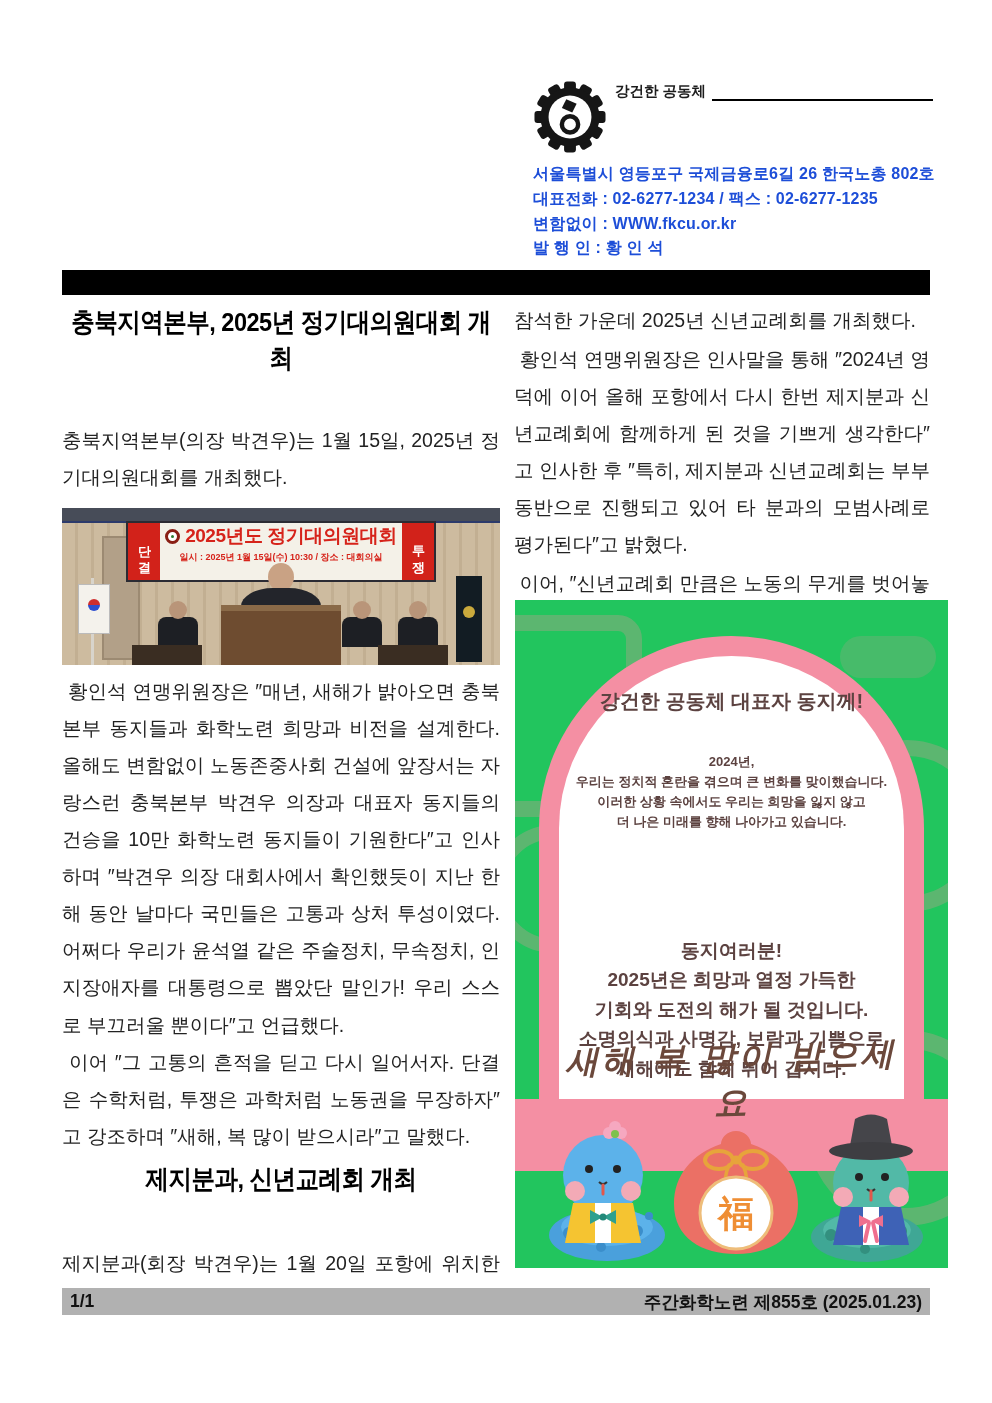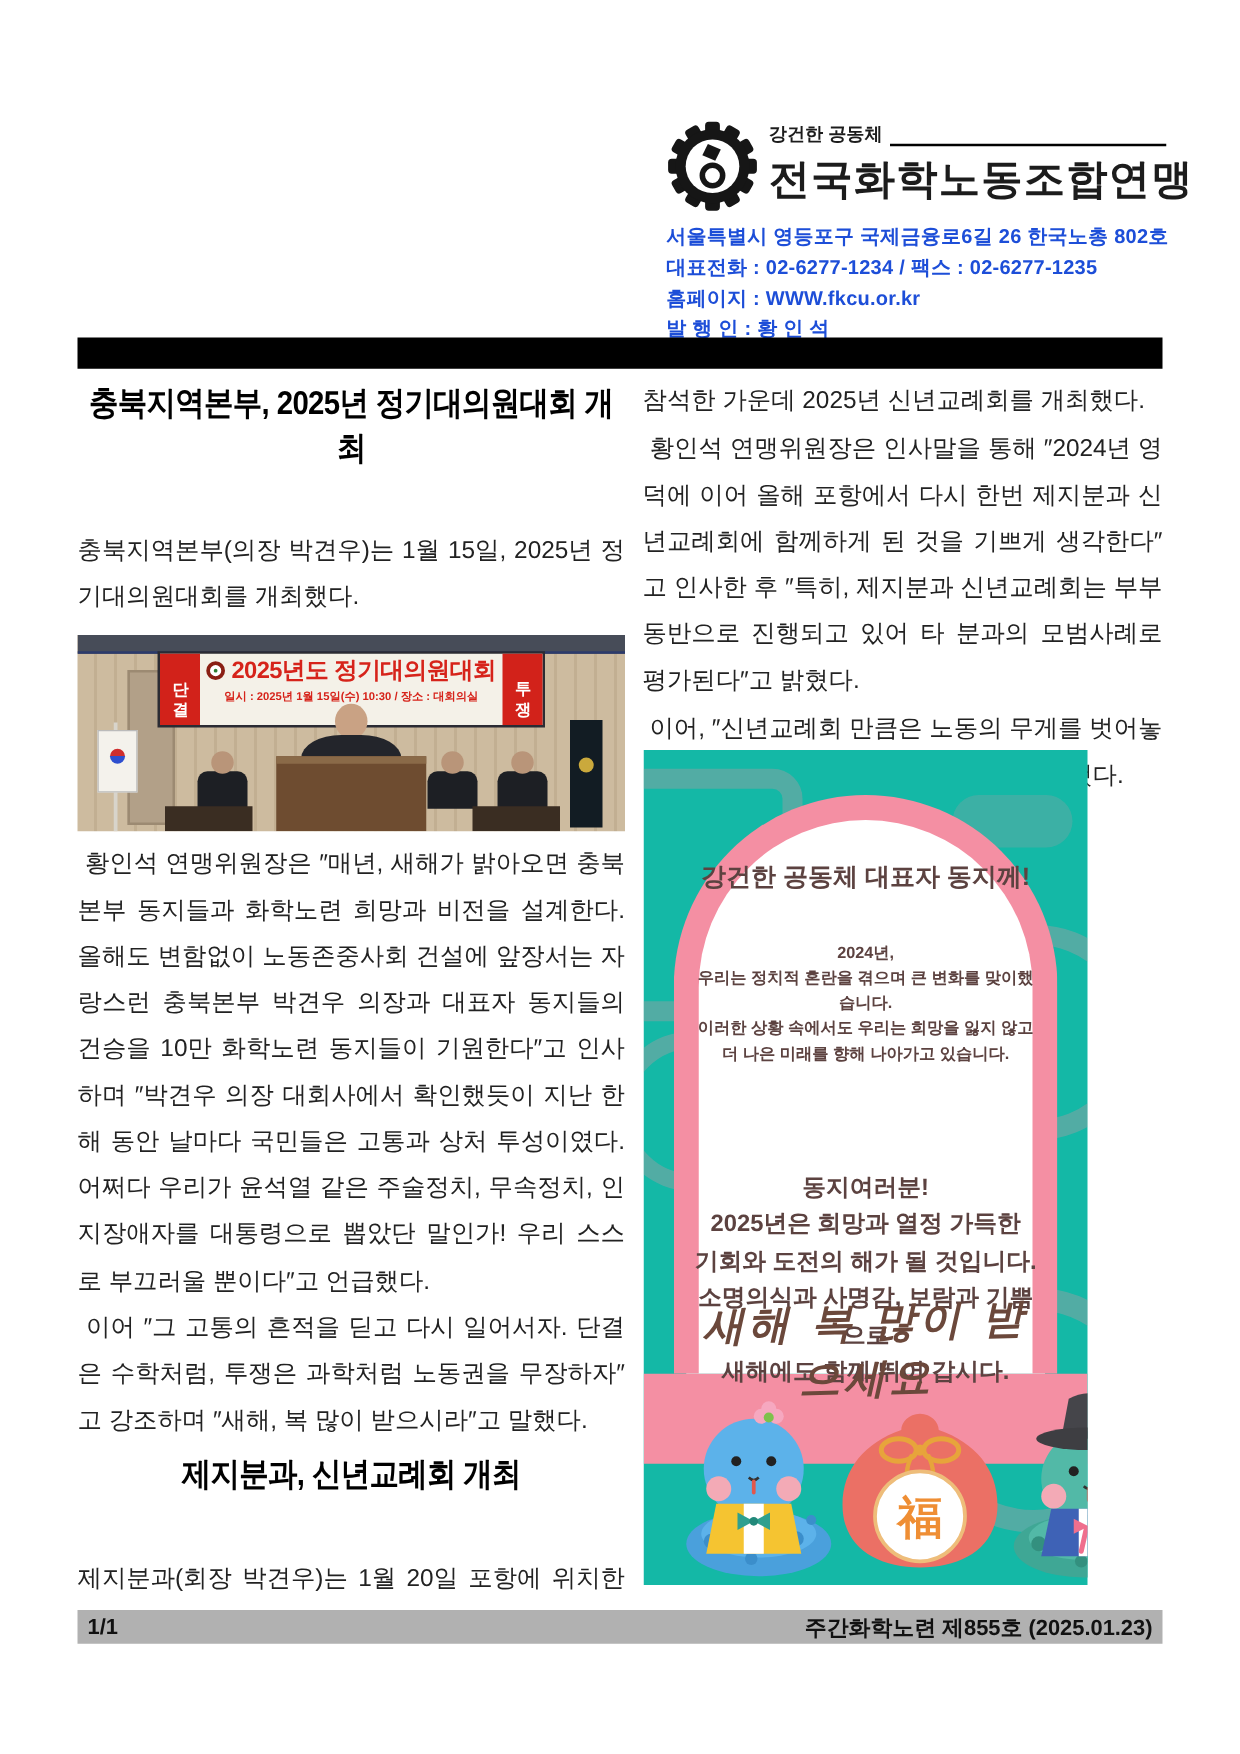--- a/index.html
+++ b/index.html
@@ -8,21 +8,21 @@
 
   
   .mast{position:absolute;left:78px;top:95px;width:422px;height:163px;border:4px solid #000;box-sizing:border-box;}
   .mast-inner{position:absolute;inset:3px;border:2px solid #000;display:flex;flex-direction:column;align-items:center;justify-content:center;}
   .mast-titlerow{display:flex;align-items:baseline;gap:18px;margin-top:2px;}
   .mast-weekly{font-size:44px;font-weight:900;color:#e8221c;letter-spacing:1px;}
   .mast-title{font-size:54px;font-weight:900;color:#1f5b36;letter-spacing:2px;transform:scaleY(1.05);}
   .mast-issue{font-size:21px;font-weight:700;color:#111;margin-top:18px;letter-spacing:1px;}
 
   
-  .orghead{position:absolute;left:533px;top:96px;width:400px;}
+  .orghead{position:absolute;left:533px;top:80px;width:400px;}
   .org-toprow{display:flex;align-items:flex-start;gap:8px;}
   .org-right{flex:1;min-width:0;}
   .org-sloganrow{display:flex;align-items:flex-end;gap:6px;margin-top:2px;}
   .org-slogan{font-size:14.5px;font-weight:700;white-space:nowrap;}
   .org-sloganline{flex:1;border-bottom:2px solid #000;height:14px;}
   .org-name{font-family:"Liberation Serif","DejaVu Serif",serif;font-size:33px;font-weight:600;letter-spacing:1px;margin-top:4px;white-space:nowrap;}
   .org-info{margin-top:8px;font-size:16px;font-weight:700;line-height:1.55;letter-spacing:0.2px;color:#1d4ed8;}
   .org-info div{white-space:nowrap;}
 
   
@@ -61,21 +61,21 @@
   .ph-flag-un{position:absolute;right:18px;top:68px;width:26px;height:86px;background:#121c23;}
   .ph-flag-un::after{content:"";position:absolute;left:7px;top:30px;width:12px;height:12px;border-radius:50%;background:#caa93c;}
   .ph-person-head{position:absolute;left:50%;margin-left:-13px;top:55px;width:26px;height:28px;border-radius:50%;background:#c9a284;}
   .ph-person-body{position:absolute;left:50%;margin-left:-40px;top:80px;width:80px;height:46px;border-radius:40% 40% 0 0;background:#23252b;}
   .ph-podium{position:absolute;left:50%;margin-left:-60px;bottom:0;width:120px;height:54px;background:#6e4c30;border-top:6px solid #8a6a48;}
   .ph-sit{position:absolute;bottom:18px;width:40px;height:30px;border-radius:8px 8px 0 0;background:#1d1f24;}
   .ph-sit::before{content:"";position:absolute;left:50%;margin-left:-9px;top:-16px;width:18px;height:18px;border-radius:50%;background:#b99579;}
   .ph-table{position:absolute;bottom:0;width:70px;height:20px;background:#3a2d22;}
 
   
-  .card{position:absolute;left:515px;top:600px;width:355px;height:668px;background:#14b8a6;overflow:hidden;}
+  .card{position:absolute;left:515px;top:600px;width:433px;height:668px;background:#22c55e;overflow:hidden;}
   .dec{position:absolute;border-color:rgba(244,145,163,0.28);border-style:solid;}
   .dec-sq{left:-35px;top:15px;width:130px;height:170px;border-width:16px;border-radius:24px;}
   .dec-fan{left:-25px;top:225px;width:100px;height:100px;border-width:14px;border-radius:50%;}
   .dec-ring-a{right:-45px;top:140px;width:140px;height:140px;border-width:16px;border-radius:50%;}
   .dec-ring-b{right:-55px;top:430px;width:160px;height:160px;border-width:18px;border-radius:50%;}
   .dec-cloud{right:12px;top:36px;width:96px;height:42px;border-width:0;background:rgba(244,145,163,0.18);border-radius:40px;}
   .card-band{position:absolute;left:0;right:0;bottom:97px;height:72px;background:#f48fa3;}
   .arch{position:absolute;left:24px;right:24px;top:36px;bottom:169px;background:#fff;
         border:20px solid #f48fa3;border-bottom:none;border-radius:195px 195px 0 0;box-sizing:border-box;}
   .card-text{position:absolute;left:40px;right:40px;text-align:center;color:#5c4240;font-weight:800;z-index:3;}
@@ -111,27 +111,26 @@
         </g>
         <circle cx="50" cy="50" r="29" fill="#fff"></circle>
         <path d="M45 26 l14 6 -6 12 -14 -6 z" fill="#161616"></path>
         <circle cx="50" cy="60" r="11" fill="none" stroke="#161616" stroke-width="6"></circle>
       </svg>
       <div class="org-right">
         <div class="org-sloganrow">
           <span class="org-slogan">강건한 공동체</span>
           <span class="org-sloganline"></span>
         </div>
-        <div class="org-name">전국화학노동조합연맹</div>
       </div>
     </div>
     <div class="org-info">
       <div>서울특별시 영등포구 국제금융로6길 26 한국노총 802호</div>
       <div>대표전화 : 02-6277-1234  /  팩스 : 02-6277-1235</div>
-      <div>홈페이지 : WWW.fkcu.or.kr</div>
+      <div>변함없이 : WWW.fkcu.or.kr</div>
       <div>발 행 인 : 황 인 석</div>
     </div>
   </div>
 
   <div class="blackbar"></div>
 
   <div class="col-left">
     <div class="headline">충북지역본부, 2025년 정기대의원대회 개최</div>
     <p class="body-p p-first">충북지역본부(의장 박견우)는 1월 15일, 2025년 정기대의원대회를 개최했다.</p>
 

